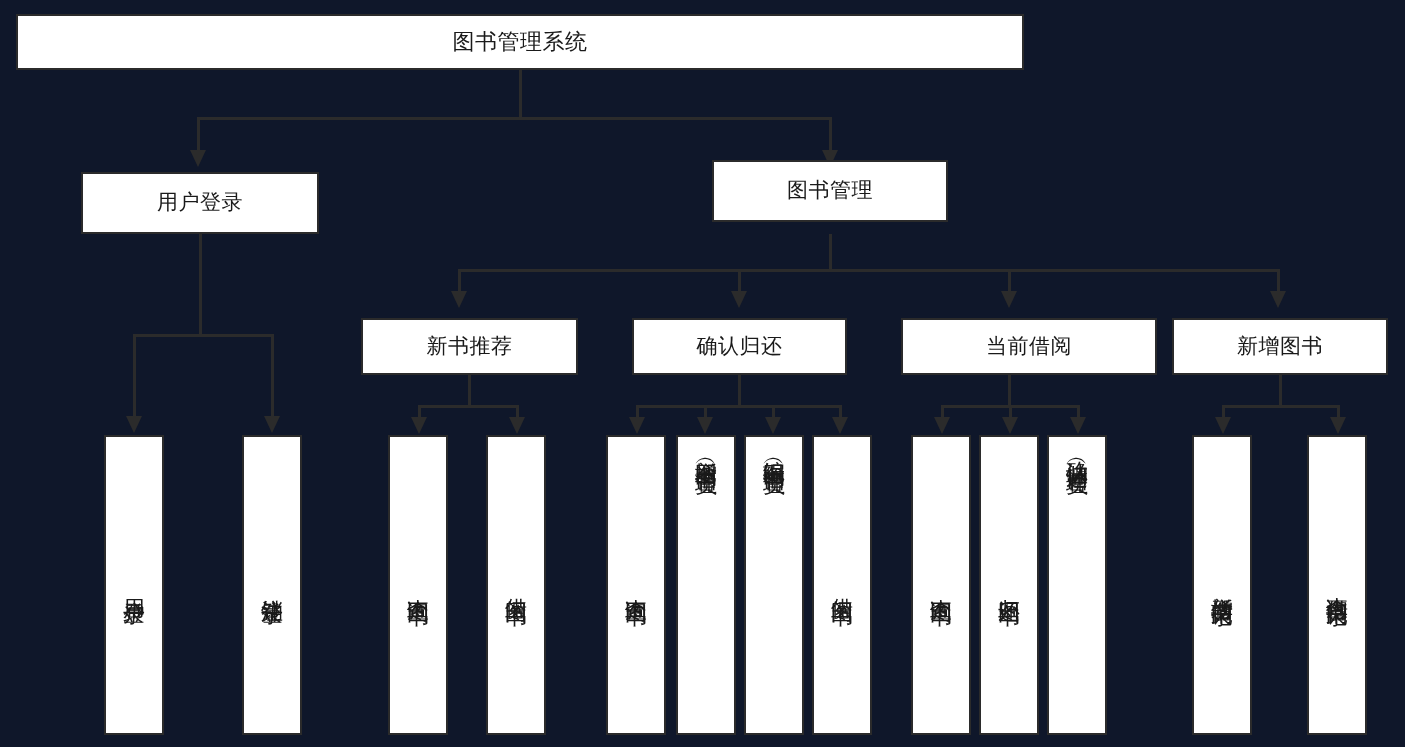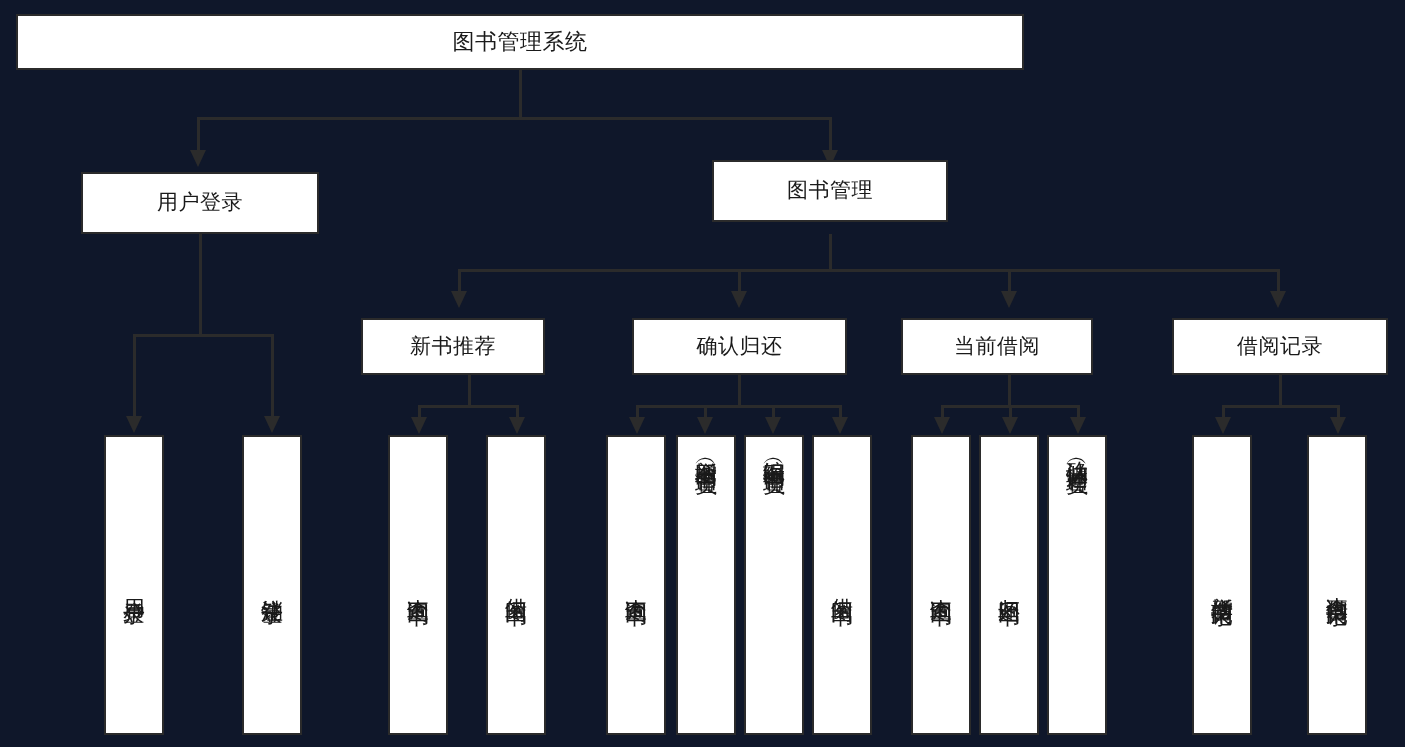--- a/index.html
+++ b/index.html
@@ -121,31 +121,31 @@
   <div class="edge h" style="left:458px; top:269px; width:822px;"></div>
   <div class="edge v" style="left:458px; top:269px; height:24px;"></div>
   <div class="arrow" style="left:451px; top:291px;"></div>
   <div class="edge v" style="left:738px; top:269px; height:24px;"></div>
   <div class="arrow" style="left:731px; top:291px;"></div>
   <div class="edge v" style="left:1008px; top:269px; height:24px;"></div>
   <div class="arrow" style="left:1001px; top:291px;"></div>
   <div class="edge v" style="left:1277px; top:269px; height:24px;"></div>
   <div class="arrow" style="left:1270px; top:291px;"></div>
 
-  <div class="node horiz" style="left:361px; top:318px; width:184px; height:57px;">
+  <div class="node horiz" style="left:361px; top:318px; width:217px; height:57px;">
     <span class="label">新书推荐</span>
   </div>
   <div class="node horiz" style="left:632px; top:318px; width:215px; height:57px;">
     <span class="label">确认归还</span>
   </div>
-  <div class="node horiz" style="left:901px; top:318px; width:192px; height:57px;align-items:center;">
+  <div class="node horiz" style="left:901px; top:318px; width:256px; height:57px;align-items:center;">
     <span class="label">当前借阅</span>
   </div>
   <div class="node horiz" style="left:1172px; top:318px; width:216px; height:57px;">
-    <span class="label">借阅记录</span>
+    <span class="label">新增图书</span>
   </div>
 
   <div class="edge v" style="left:468px; top:375px; height:32px;"></div>
   <div class="edge h" style="left:418px; top:405px; width:100px;"></div>
   <div class="edge v" style="left:418px; top:405px; height:14px;"></div>
   <div class="arrow" style="left:411px; top:417px;"></div>
   <div class="edge v" style="left:516px; top:405px; height:14px;"></div>
   <div class="arrow" style="left:509px; top:417px;"></div>
 
   <div class="edge v" style="left:738px; top:375px; height:32px;"></div>

